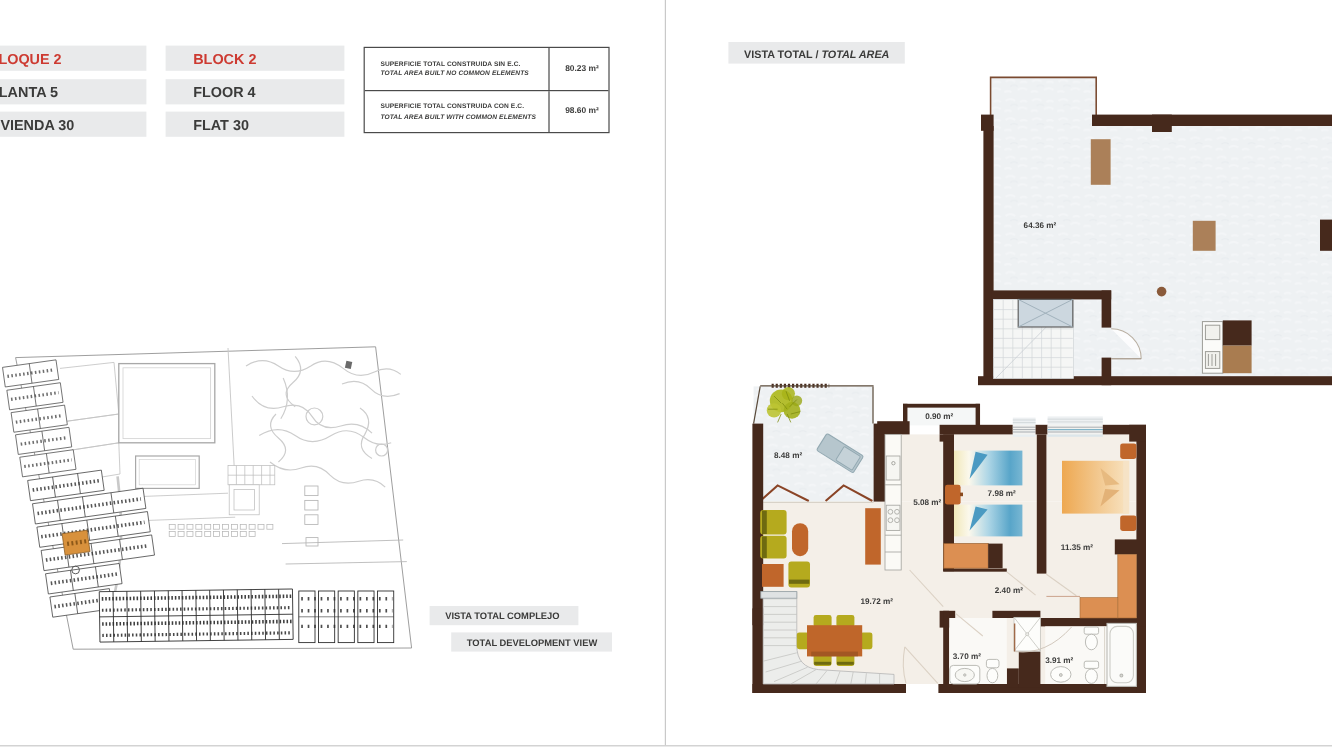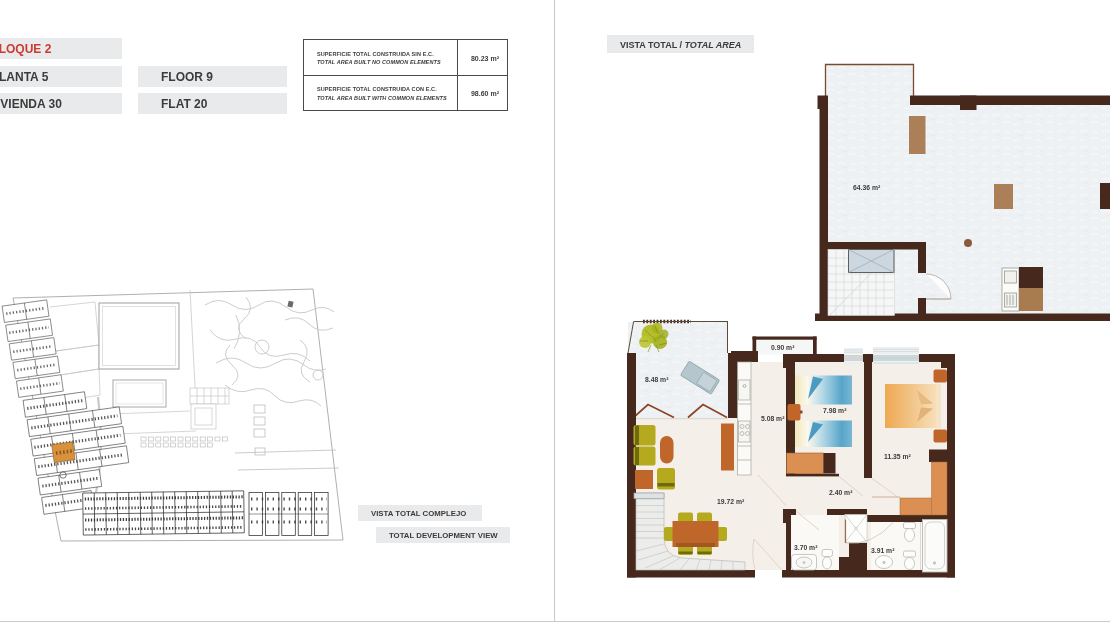--- a/index.html
+++ b/index.html
@@ -25,27 +25,30 @@
     </div>
 
   <div class="bar" style="left:-12px;top:66px;width:134px;height:21px;">
       <span style="font-size:12px;margin:4px 0 0 3px;">PLANTA 5</span>
     </div>
 
   <div class="bar" style="left:-12px;top:93px;width:134px;height:21px;">
       <span style="font-size:12px;margin:4px 0 0 1px;">VIVIENDA 30</span>
     </div>
 
+  <div class="bar" style="left:138px;top:38px;width:149px;height:21px;">
+      <span class="red" style="font-size:12px;margin:4px 0 0 23px;">BLOCK 2</span>
+    </div>
 
   <div class="bar" style="left:138px;top:66px;width:149px;height:21px;">
-      <span style="font-size:12px;margin:4px 0 0 23px;">FLOOR 9</span>
+      <span style="font-size:12px;margin:4px 0 0 23px;">FLOOR 4</span>
     </div>
 
   <div class="bar" style="left:138px;top:93px;width:149px;height:21px;">
-      <span style="font-size:12px;margin:4px 0 0 23px;">FLAT 20</span>
+      <span style="font-size:12px;margin:4px 0 0 23px;">FLAT 30</span>
     </div>
 
   <div class="tbl">
     <div class="row" style="top:0;height:36px;border-bottom:1px solid #4a4a4a;">
       <div class="cell1">
           <div class="l1">SUPERFICIE TOTAL CONSTRUIDA SIN E.C.</div>
           <div class="l2">TOTAL AREA BUILT NO COMMON ELEMENTS</div>
         </div>
       <div style="position:absolute;right:49px;top:0;height:100%;width:1px;background:#4a4a4a;"></div>
       <div class="val" style="right:8px;">80.23 m²</div>

